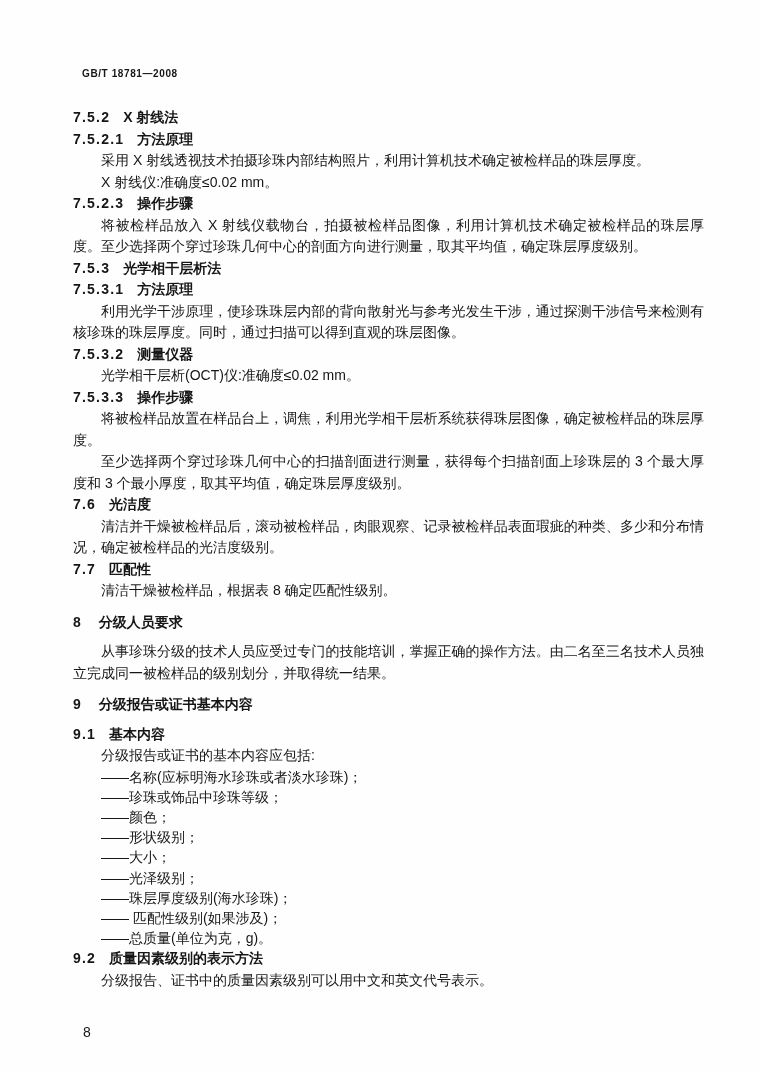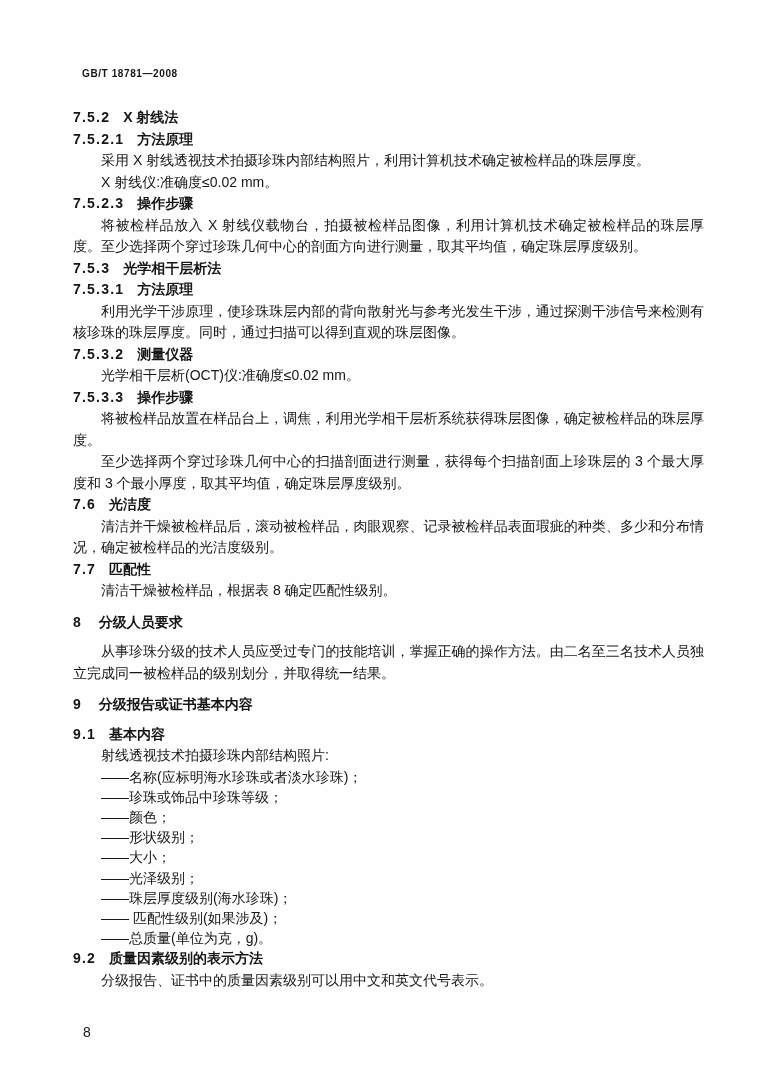--- a/index.html
+++ b/index.html
@@ -89,21 +89,21 @@
     <p class="para">清洁干燥被检样品，根据表 8 确定匹配性级别。</p>
 
     <div class="h2"><span class="num">8</span><span class="ttl">分级人员要求</span></div>
 
     <p class="para">从事珍珠分级的技术人员应受过专门的技能培训，掌握正确的操作方法。由二名至三名技术人员独立完成同一被检样品的级别划分，并取得统一结果。</p>
 
     <div class="h2"><span class="num">9</span><span class="ttl">分级报告或证书基本内容</span></div>
 
     <div class="h3"><span class="num">9.1</span><span class="ttl">基本内容</span></div>
 
-    <p class="para">射线透视技术拍摄珍珠内部结构照片:</p>
+    <p class="para">分级报告或证书的基本内容应包括:</p>
 
     <div class="list">
       <div class="list-item">——名称(应标明海水珍珠或者淡水珍珠)；</div>
       <div class="list-item">——珍珠或饰品中珍珠等级；</div>
       <div class="list-item">——颜色；</div>
       <div class="list-item">——形状级别；</div>
       <div class="list-item">——大小；</div>
       <div class="list-item">——光泽级别；</div>
       <div class="list-item">——珠层厚度级别(海水珍珠)；</div>
       <div class="list-item">—— 匹配性级别(如果涉及)；</div>

